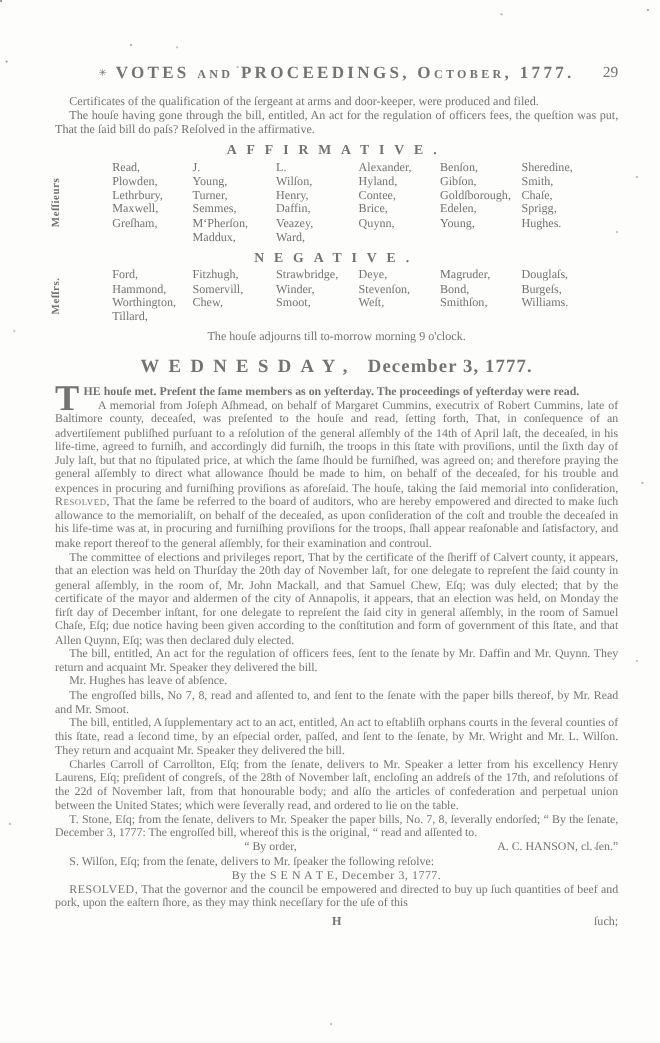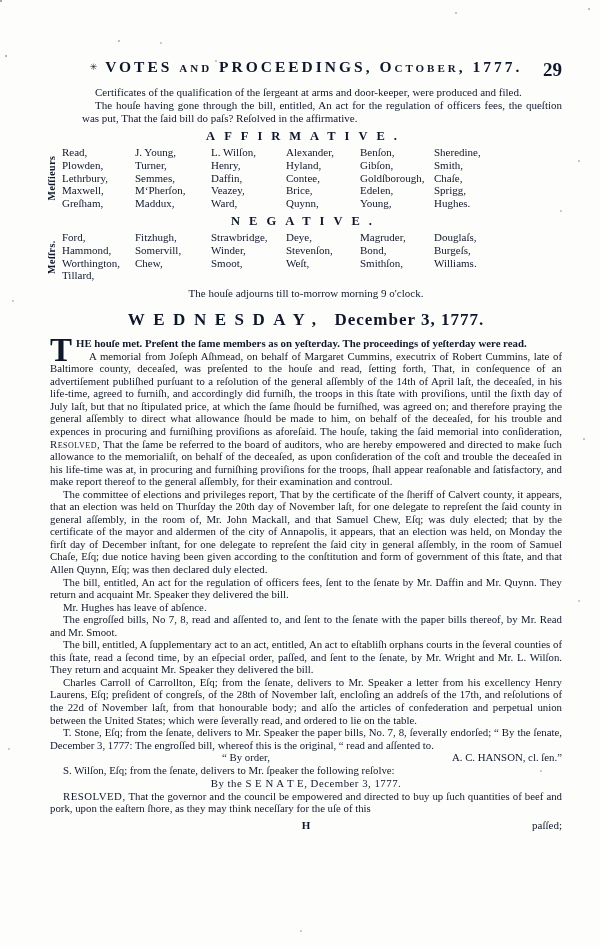--- a/index.html
+++ b/index.html
@@ -1,21 +1,21 @@
 <!DOCTYPE html>
 <html><head>
 <meta charset="utf-8">
 <style>
   html,body{margin:0;padding:0;background:#e8e8e6;}
   .page{
     position:relative;
     width:600px;height:948px;
     margin:0 auto;
     background:#fdfdfb;
-    color:#0f172a;
+    color:#737373;
     font-family:"Liberation Serif","DejaVu Serif",serif;
     box-sizing:border-box;
     padding:58px 38px 0 50px;
     overflow:hidden;
   }
   
   .page::after{
     content:"";position:absolute;left:0;top:0;width:2px;height:2px;border-radius:50%;
     background:rgba(40,40,40,.55);
     box-shadow:118px 40px 0 rgba(40,40,40,.4),160px 42px 0 rgba(40,40,40,.3),
@@ -28,33 +28,33 @@
   }
   .masthead{
     position:relative;text-align:center;
     font-size:15.5px;font-weight:bold;letter-spacing:3px;
     font-variant:small-caps;white-space:nowrap;
   }
   .masthead .ornament{
     font-size:9px;letter-spacing:0;vertical-align:2px;margin-right:8px;font-weight:normal;
   }
   .masthead .page-number{
-    position:absolute;right:0;top:1px;font-size:19px;letter-spacing:0;font-weight:bold;
+    position:absolute;right:0;top:1px;font-size:14px;letter-spacing:0;font-weight:normal;
   }
-  .intro{margin-top:10px;margin-left:32px;}
+  .intro{margin-top:10px;}
   p{margin:0;font-size:10.8px;line-height:12.55px;text-align:justify;text-indent:13px;}
   .intro p{font-size:11px;line-height:13px;}
   .vote-heading{
     margin:4px 0 2px;text-align:center;
     font-size:12.5px;font-weight:bold;letter-spacing:9px;
   }
   .vote-table{position:relative;margin-left:12px;display:grid;
     grid-template-columns:73px 76px 75px 74px 74px auto;
   }
-  .name-col{font-size:11px;line-height:12.8px;white-space:pre-line;}
+  .name-col{font-size:11px;line-height:12.8px;white-space:pre-line;margin-left:40px;}
   .side-label{
     position:absolute;left:-46px;top:50%;width:70px;text-align:center;
     transform:translateY(-50%) rotate(-90deg);
     font-size:10px;font-weight:bold;letter-spacing:.5px;
   }
   .adjourn{text-align:center;text-indent:0;margin-top:5px;font-size:11px;line-height:13px;}
   .session-heading{
     margin:10px 0 7px;text-align:center;white-space:nowrap;
     font-size:17px;font-weight:bold;
   }
@@ -165,16 +165,16 @@
       <span>“ By order,</span>
       <span>A. C. HANSON, cl. ſen.”</span>
     </p>
     <p>S. Wilſon, Eſq; from the ſenate, delivers to Mr. ſpeaker the following reſolve:</p>
     <p class="senate-line">By the S E N A T E, December 3, 1777.</p>
     <p><span class="sc">RESOLVED,</span><span> That the governor and the council be empowered and directed to buy up ſuch quantities of beef and pork, upon the eaſtern ſhore, as they may think neceſſary for the uſe of this</span></p>
   </div>
 
   <div class="footer-line">
     <span class="signature-mark">H</span>
-    <span class="catchword">paſſed;</span>
+    <span class="catchword">ſuch;</span>
   </div>
 
 </div>
 
 </body></html>

